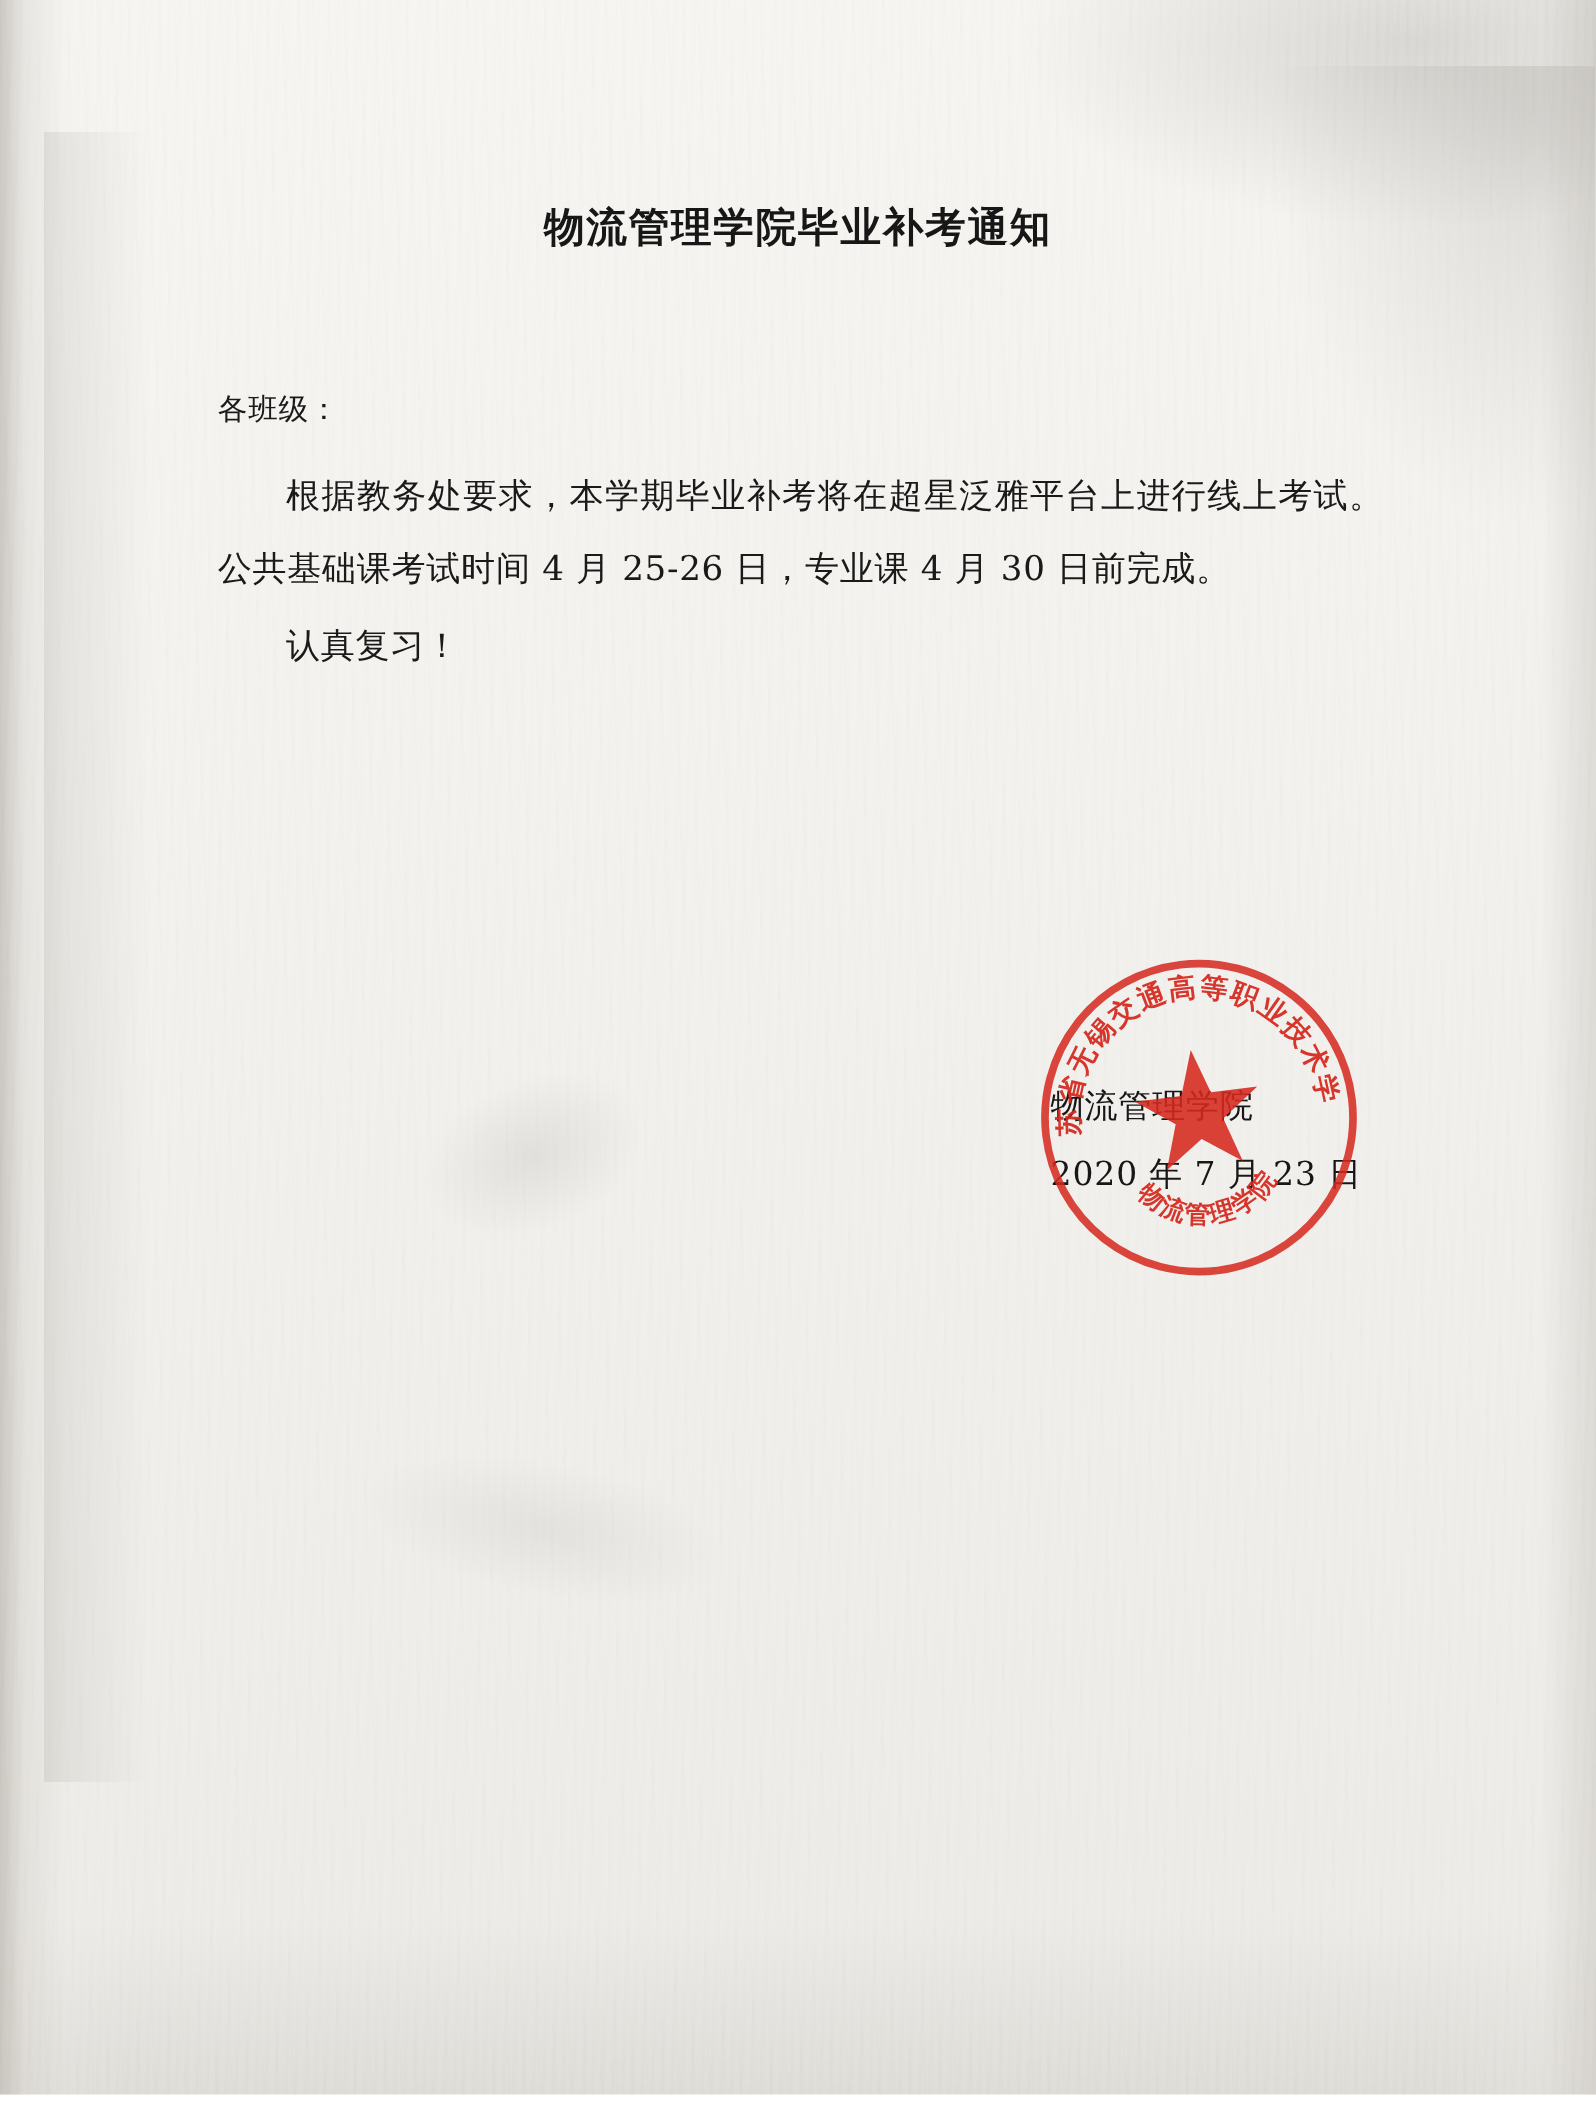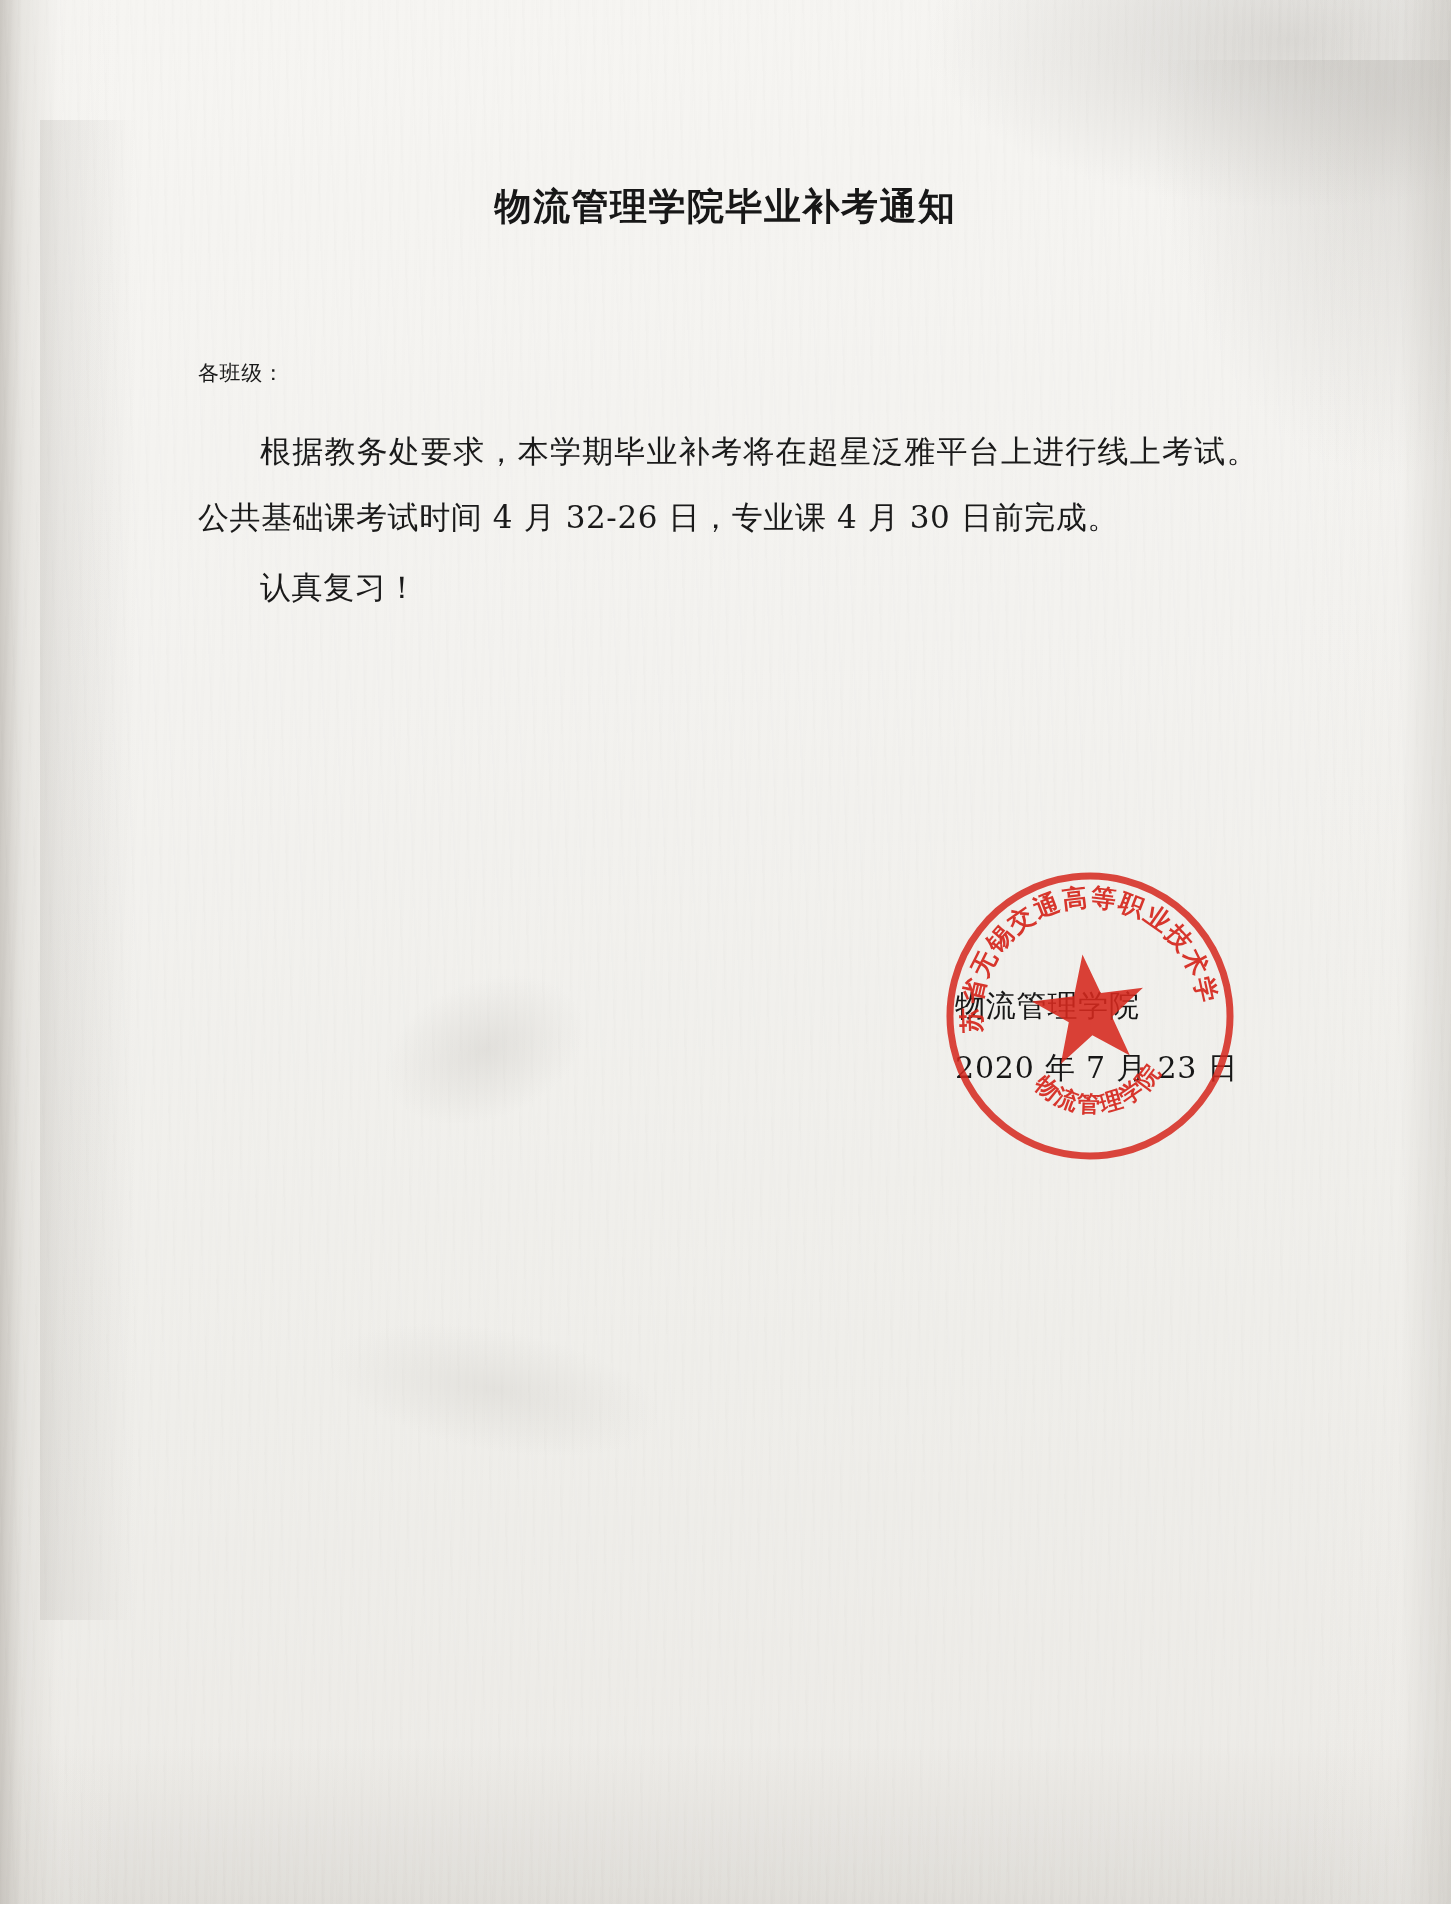--- a/index.html
+++ b/index.html
@@ -98,21 +98,21 @@
     position: absolute;
     left: 198px;
     top: 340px;
     width: 1060px;
     color: #1a1a1a;
     font-size: 31px;
     line-height: 66px;
     letter-spacing: 0.6px;
   }
   .salutation {
-    font-size: 21px;
+    font-size: 27px;
     margin-bottom: 12px;
   }
   .para {
     text-indent: 62px;
     margin: 0 0 4px 0;
     text-align: justify;
     text-justify: inter-character;
   }
 
   
@@ -154,21 +154,21 @@
   <div class="paper-crease crease-a"></div>
   <div class="paper-crease crease-b"></div>
 
   <div class="doc">
 
     <div class="doc-title">物流管理学院毕业补考通知</div>
 
     <div class="body-col">
       <div class="salutation">各班级：</div>
 
-      <p class="para">根据教务处要求，本学期毕业补考将在超星泛雅平台上进行线上考试。公共基础课考试时间 4 月 32-26 日，专业课 4 月 30 日前完成。</p>
+      <p class="para">根据教务处要求，本学期毕业补考将在超星泛雅平台上进行线上考试。公共基础课考试时间 4 月 25-26 日，专业课 4 月 30 日前完成。</p>
 
 
       <p class="para">认真复习！</p>
     </div>
 
     <div class="signature-block">
       <div class="sig-org">物流管理学院</div>
       <div class="sig-date">2020 年 7 月 23 日</div>
     </div>
 

